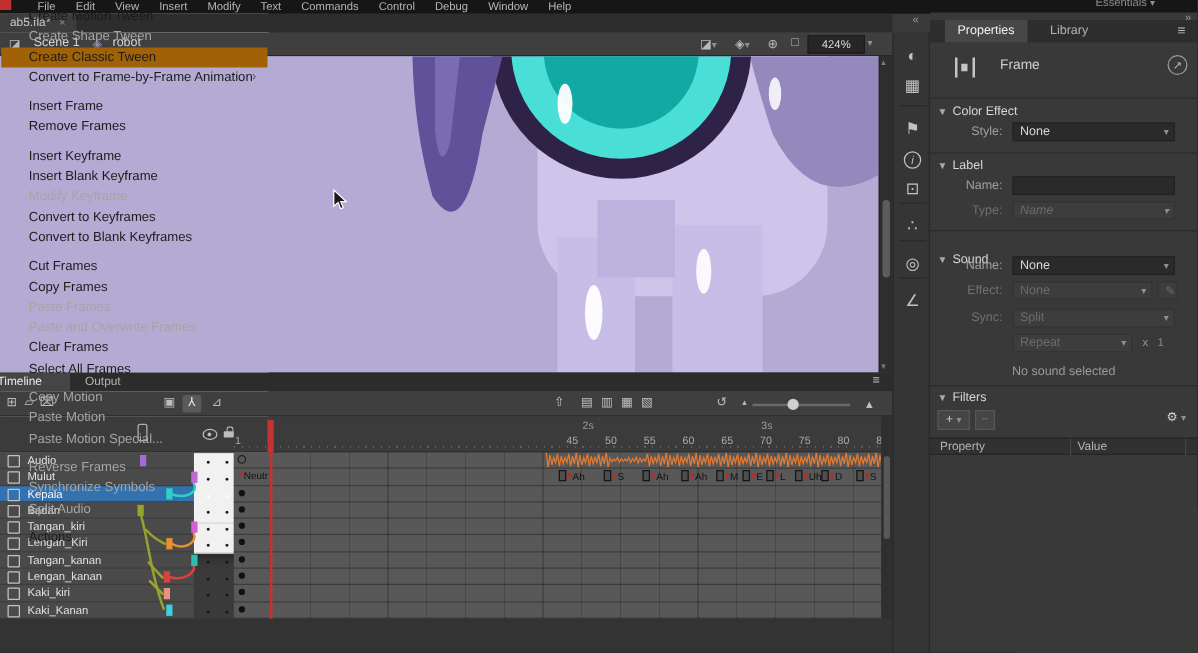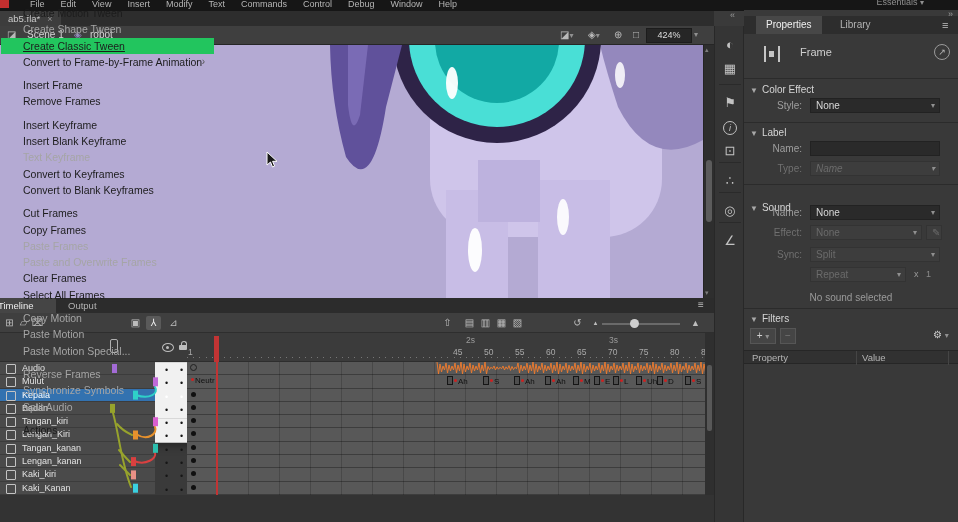--- a/index.html
+++ b/index.html
@@ -1,21 +1,21 @@
 <!DOCTYPE html>
 <html><head>
 <meta charset="utf-8">
 <style>
   html,body{margin:0;padding:0;background:#222;}
   #app{position:relative;width:958px;height:522px;overflow:hidden;background:#3a3a3a;
        font-family:"Liberation Sans",sans-serif;-webkit-font-smoothing:antialiased;}
   .abs{position:absolute;}
   
   #menubar{left:0;top:0;width:958px;height:11px;background:#161616;color:#b5b5b5;font-size:9px;
-           display:flex;align-items:flex-start;padding-left:14px;box-sizing:border-box;overflow:hidden;}
+           display:flex;align-items:center;padding-left:14px;box-sizing:border-box;overflow:hidden;}
   .menu-item{padding:0 8px;line-height:12px;margin-top:-2px;}
   #app-icon{left:0;top:0;width:9px;height:8px;background:#c22f2f;}
   #workspace{right:34px;top:-3px;font-size:9px;color:#8f8f8f;}
   #docbar{left:0;top:11px;width:714px;height:15px;background:#2d2d2d;}
   #doc-tab{left:0;top:0;height:15px;background:#3d3d3d;color:#c9c9c9;font-size:9.5px;
            padding:2px 8px 0 8px;box-sizing:border-box;}
   #doc-tab .close{color:#8f8f8f;margin-left:7px;font-size:9px;}
   #scenebar{left:0;top:26px;width:714px;height:19px;background:#3f3f3f;border-bottom:1px solid #262626;box-sizing:border-box;color:#d6d6d6;font-size:10px;}
   .sb-ic{color:#b9b9b9;font-size:10px;}
   #zoombox{left:646px;top:2px;width:44px;height:13px;background:#262626;border:1px solid #1c1c1c;
@@ -57,21 +57,21 @@
   #tl-vscroll .thumb{position:absolute;left:2px;top:32px;width:5px;height:66px;background:#585858;border-radius:2px;}
   .eye-icon{position:absolute;width:10px;height:7px;border:1px solid #bdbdbd;border-radius:50%;}
   .eye-icon::after{content:'';position:absolute;left:3px;top:1.5px;width:3px;height:3px;border-radius:50%;background:#bdbdbd;}
   .lock-icon{position:absolute;width:8px;height:5px;background:#bdbdbd;border-radius:1px;}
   .lock-icon::before{content:'';position:absolute;left:1.5px;top:-4px;width:4px;height:4px;border:1px solid #bdbdbd;border-bottom:none;border-radius:3px 3px 0 0;}
   
   #contextmenu{left:220px;top:103px;width:215px;background:#f1f1f1;border:1px solid #bdbdbd;
                box-shadow:2px 3px 8px rgba(0,0,0,.35);padding:4px 0;box-sizing:border-box;z-index:20;}
   .cm-item{position:relative;height:16.3px;line-height:16.3px;font-size:10.5px;color:#1c1c1c;padding-left:22px;}
   .cm-item.disabled{color:#a5a5a5;}
-  .cm-item.highlighted{background:#22c55e;text-decoration:underline;}
+  .cm-item.highlighted{background:#a16207;}
   .cm-arrow{position:absolute;right:9px;top:0;color:#555;font-size:10px;}
   .cm-sep{height:1px;background:#d8d8d8;margin:3px 1px;}
   
   #dock{left:714px;top:26px;width:30px;height:496px;background:#353535;border-left:1px solid #282828;border-right:1px solid #282828;box-sizing:border-box;}
   .dock-ic{position:absolute;left:0;width:30px;height:22px;color:#c2c2c2;font-size:13px;text-align:center;line-height:22px;}
   .dock-sep{position:absolute;left:4px;width:22px;height:1px;background:#2a2a2a;}
   .circ-i{display:inline-block;width:12px;height:12px;border:1px solid #c2c2c2;border-radius:50%;font-size:9px;line-height:12px;font-style:italic;}
   
   #props{left:744px;top:10px;width:214px;height:512px;background:#393939;}
   #props-tabs{position:absolute;left:0;top:6px;width:214px;height:18px;background:#2d2d2d;}
@@ -408,21 +408,21 @@
       <div class="cm-item normal"><span>Create Motion Tween</span></div>
       <div class="cm-item disabled"><span>Create Shape Tween</span></div>
       <div class="cm-item highlighted"><span>Create Classic Tween</span></div>
       <div class="cm-item normal"><span>Convert to Frame-by-Frame Animation</span><span class="cm-arrow">›</span></div>
       <div class="cm-sep"></div>
       <div class="cm-item normal"><span>Insert Frame</span></div>
       <div class="cm-item normal"><span>Remove Frames</span></div>
       <div class="cm-sep"></div>
       <div class="cm-item normal"><span>Insert Keyframe</span></div>
       <div class="cm-item normal"><span>Insert Blank Keyframe</span></div>
-      <div class="cm-item disabled"><span>Text Keyframe</span></div>
+      <div class="cm-item disabled"><span>Modify Keyframe</span></div>
       <div class="cm-item normal"><span>Convert to Keyframes</span></div>
       <div class="cm-item normal"><span>Convert to Blank Keyframes</span></div>
       <div class="cm-sep"></div>
       <div class="cm-item normal"><span>Cut Frames</span></div>
       <div class="cm-item normal"><span>Copy Frames</span></div>
       <div class="cm-item disabled"><span>Paste Frames</span></div>
       <div class="cm-item disabled"><span>Paste and Overwrite Frames</span></div>
       <div class="cm-item normal"><span>Clear Frames</span></div>
       <div class="cm-item normal"><span>Select All Frames</span></div>
       <div class="cm-sep"></div>

